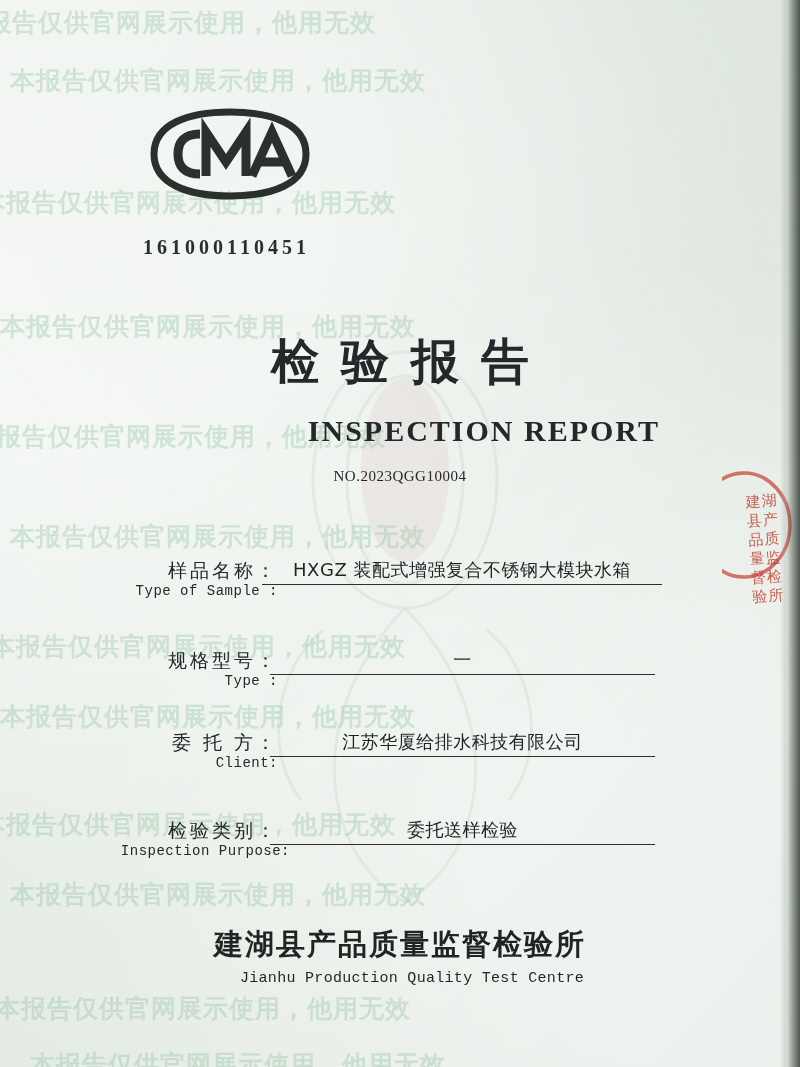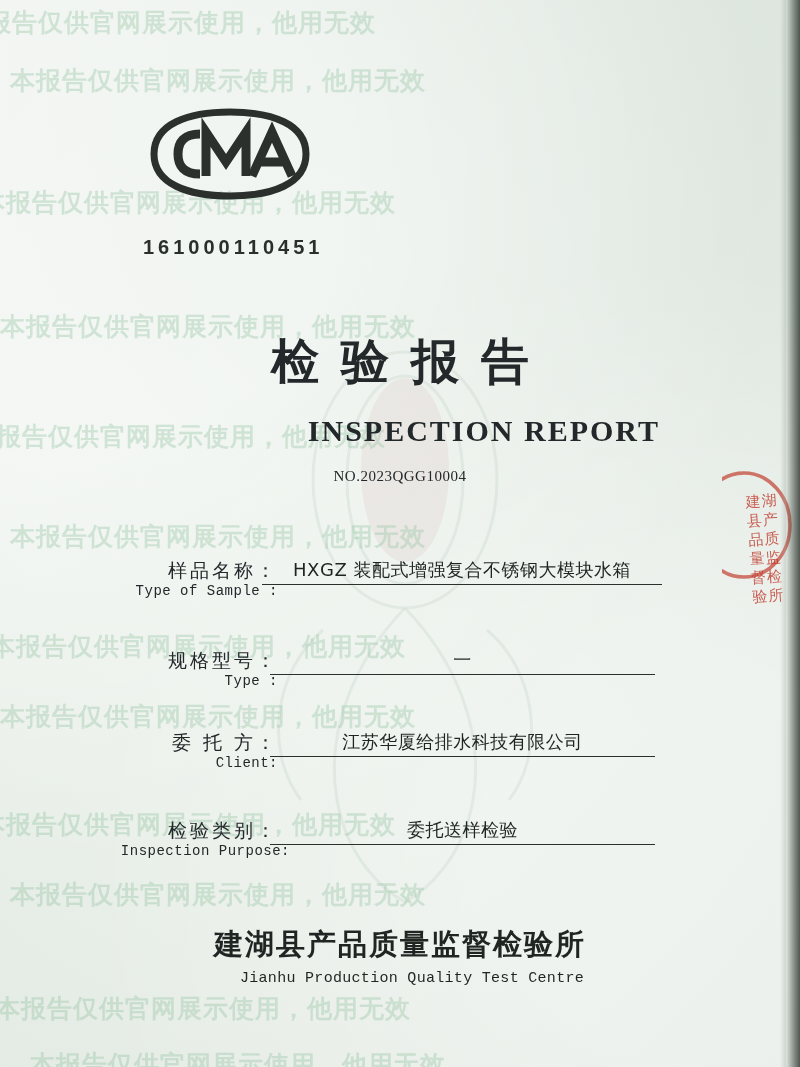--- a/index.html
+++ b/index.html
@@ -100,21 +100,21 @@
     left: 140px;
     top: 108px;
     width: 180px;
     height: 92px;
   }
 
   .cert-no {
     position: absolute;
     left: 143px;
     top: 236px;
-    font-family: Liberation Sans, sans-serif;
+    font-family: Liberation Serif, serif;
     font-size: 20px;
     font-weight: 700;
     letter-spacing: 4px;
     color: #2a2f2c;
   }
 
   .title-cn {
     position: absolute;
     left: 140px;
     top: 330px;

